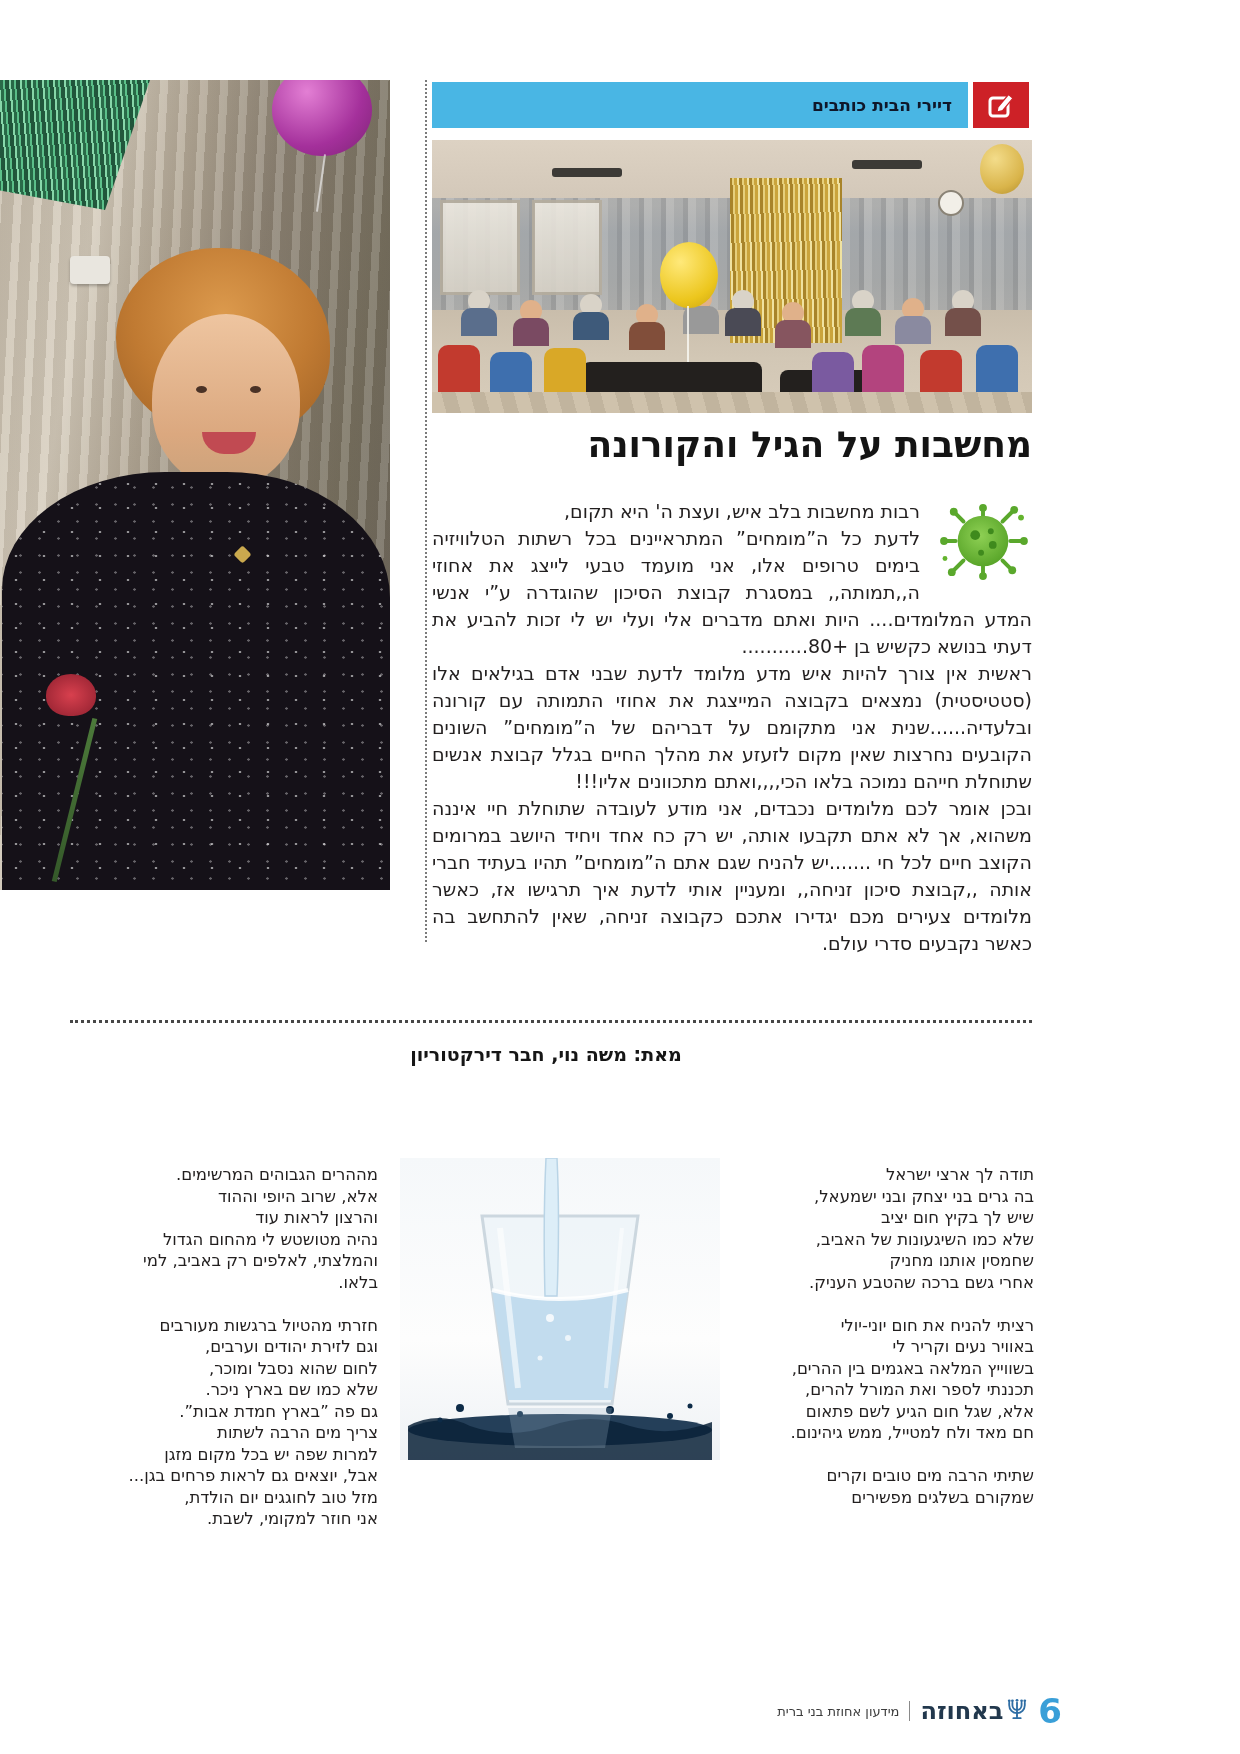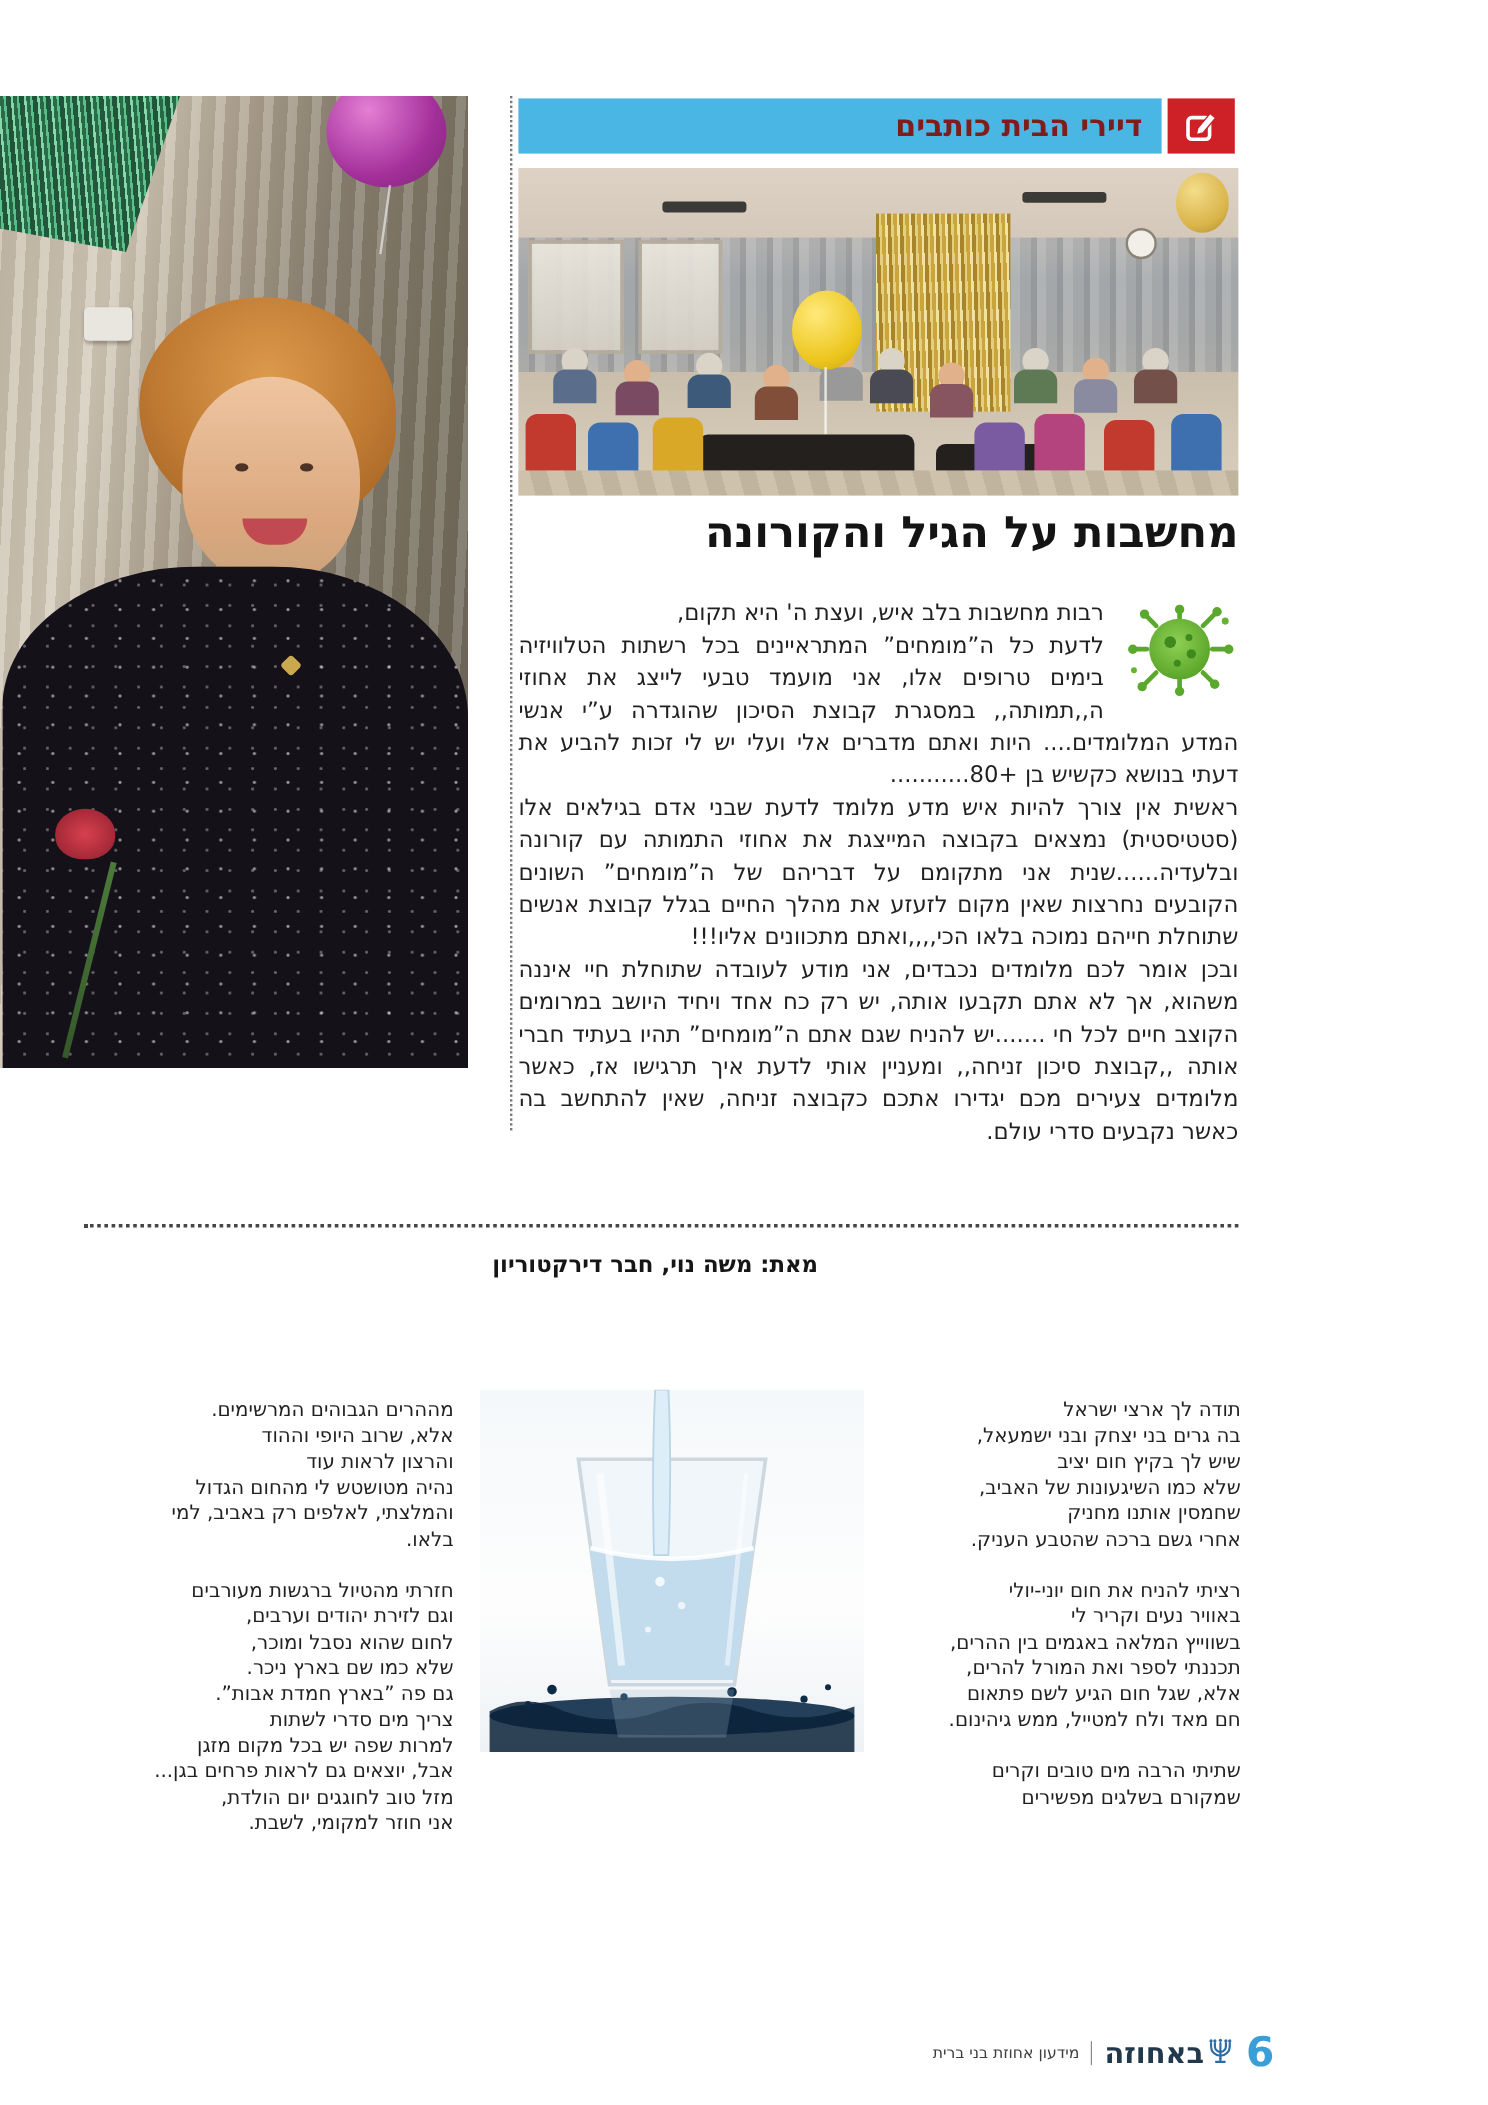--- a/index.html
+++ b/index.html
@@ -6,21 +6,21 @@
   html,body { background:#ffffff; }
   body { width:1240px; height:1754px; position:relative; font-family:"DejaVu Sans", sans-serif; color:#221f1f; }
   .page { position:absolute; left:0; top:0; width:1240px; height:1754px; background:#fff; overflow:hidden; }
 
   
   .vdots { position:absolute; left:425px; top:80px; height:862px; width:0; border-left:2px dotted #7a7a7a; }
   .hdots { position:absolute; left:70px; top:1020px; width:962px; height:0; border-top:3px dotted #474747; }
 
   
   .header-bar { position:absolute; left:432px; top:82px; width:536px; height:46px; background:#49b6e4;
-    direction:rtl; text-align:right; padding:0 16px; line-height:46px; color:#7f1d1d; font-weight:bold; font-size:25px; }
+    direction:rtl; text-align:right; padding:0 16px; line-height:46px; color:#0f172a; font-weight:bold; font-size:17px; }
   .badge { position:absolute; left:973px; top:82px; width:56px; height:46px; background:#cd2127;
     display:flex; align-items:center; justify-content:center; }
 
   
   .photo-party { position:absolute; left:432px; top:140px; width:600px; height:273px; overflow:hidden;
     background:linear-gradient(#ddd2c3 0%, #d2c7b8 24%, #b4b2ae 34%, #b9b2a6 52%, #c9bdab 62%, #d2c7b5 80%, #d8cdbb 100%); }
   .p-light { position:absolute; width:70px; height:9px; background:#3c3a36; border-radius:3px; }
   .p-curtain { position:absolute; left:0; top:58px; width:100%; height:112px; opacity:.65;
     background:repeating-linear-gradient(90deg,#9aa1a8 0 9px,#848b93 9px 14px,#adb3b9 14px 22px); }
   .p-tinsel { position:absolute; left:298px; top:38px; width:112px; height:165px;
@@ -286,21 +286,21 @@
       <div class="line">אלא, שרוב היופי וההוד</div>
       <div class="line">והרצון לראות עוד</div>
       <div class="line">נהיה מטושטש לי מהחום הגדול</div>
       <div class="line">והמלצתי, לאלפים רק באביב, למי בלאו.</div>
       <div class="line">&nbsp;</div>
       <div class="line">חזרתי מהטיול ברגשות מעורבים</div>
       <div class="line">וגם לזירת יהודים וערבים,</div>
       <div class="line">לחום שהוא נסבל ומוכר,</div>
       <div class="line">שלא כמו שם בארץ ניכר.</div>
       <div class="line">גם פה ”בארץ חמדת אבות”.</div>
-      <div class="line">צריך מים סדרי לשתות</div>
+      <div class="line">צריך מים הרבה לשתות</div>
       <div class="line">למרות שפה יש בכל מקום מזגן</div>
       <div class="line">אבל, יוצאים גם לראות פרחים בגן...</div>
       <div class="line">מזל טוב לחוגגים יום הולדת,</div>
       <div class="line">אני חוזר למקומי, לשבת.</div>
     </div>
 
   <div class="footer">
     <span class="pnum">6</span>
     <span class="logo">
       <svg width="22" height="24" viewBox="0 0 24 26">

